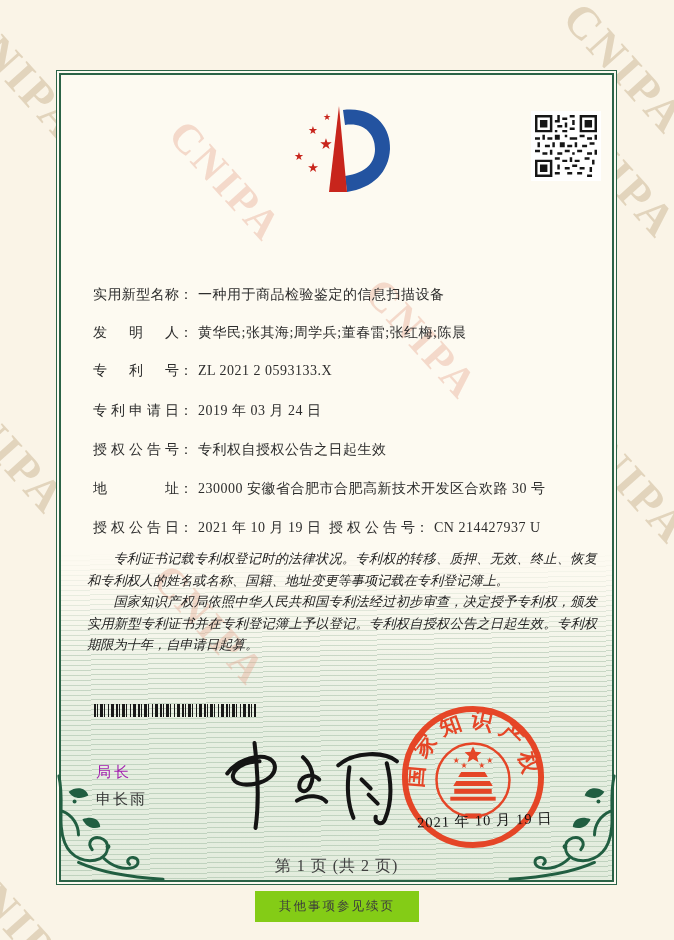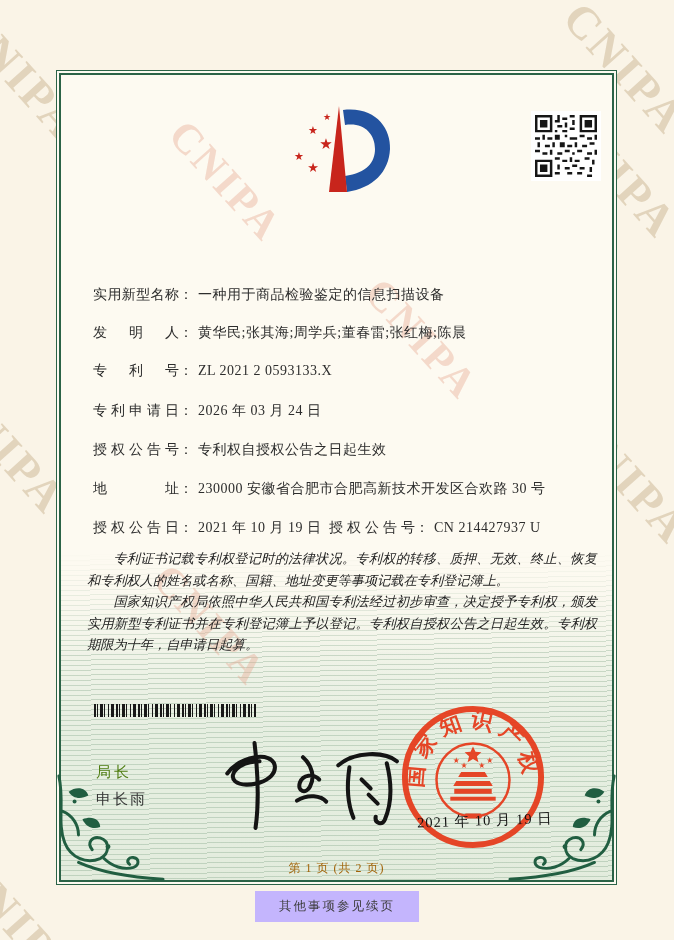--- a/index.html
+++ b/index.html
@@ -48,31 +48,31 @@
   
   .paras{position:absolute;left:30px;top:477px;width:510px;z-index:4;
          font-size:13.2px;line-height:21.5px;color:#222;font-style:italic;}
   .paras p{margin:0;text-indent:2em;text-align:justify;}
 
   
   .barcode{position:absolute;left:37px;top:633px;width:162px;height:13px;z-index:4;
     background:repeating-linear-gradient(90deg,#191919 0 2px,transparent 2px 3px,#191919 3px 4px,
       transparent 4px 6px,#191919 6px 9px,transparent 9px 10px,#191919 10px 11px,transparent 11px 14px,
       #191919 14px 15px,transparent 15px 17px,#191919 17px 20px,transparent 20px 22px);}
-  .sig-title{position:absolute;left:39px;top:692px;font-size:15px;letter-spacing:3px;color:#4d7c0f;z-index:4;}
+  .sig-title{position:absolute;left:39px;top:692px;font-size:15px;letter-spacing:3px;color:#a21caf;z-index:4;}
   .sig-name{position:absolute;left:39px;top:719px;font-size:15px;letter-spacing:2px;color:#333;z-index:4;}
   .sig-hand{position:absolute;left:142px;top:666px;width:212px;height:96px;z-index:4;}
   .seal{position:absolute;left:342px;top:632px;width:148px;height:148px;z-index:3;opacity:0.93;}
   .seal-date{position:absolute;left:360px;top:740px;width:150px;font-size:14.5px;color:#111;
              letter-spacing:1px;transform:rotate(-2deg);z-index:4;}
 
-  .page-num{position:absolute;left:0;right:0;bottom:7px;text-align:center;font-size:12px;
-            letter-spacing:1px;color:#a16207;z-index:4;}
+  .page-num{position:absolute;left:0;right:0;bottom:7px;text-align:center;font-size:16px;
+            letter-spacing:1px;color:#404040;z-index:4;}
   .note{position:absolute;left:50%;top:891px;transform:translateX(-50%);
-        background:#c4b5fd;padding:7px 24px;font-size:12.5px;letter-spacing:2px;color:#3c3c3c;z-index:4;}
+        background:#84cc16;padding:7px 24px;font-size:12.5px;letter-spacing:2px;color:#3c3c3c;z-index:4;}
 </style>
 </head>
 <body>
 
 <div class="page">
 
   <span class="wm outer" style="left:-14px;top:-2px;">CNIPA</span>
   <span class="wm outer" style="left:592px;top:-8px;">CNIPA</span>
   <span class="wm outer" style="left:583px;top:96px;">CNIPA</span>
   <span class="wm outer" style="left:-28px;top:372px;">CNIPA</span>
@@ -142,21 +142,21 @@
       <div class="frow" style="top:214px;">
         <span class="flabel">实用新型名称</span><span>：</span><span class="fvalue">一种用于商品检验鉴定的信息扫描设备</span>
       </div>
       <div class="frow" style="top:252px;">
         <span class="flabel">发明人</span><span>：</span><span class="fvalue">黄华民;张其海;周学兵;董春雷;张红梅;陈晨</span>
       </div>
       <div class="frow" style="top:290px;">
         <span class="flabel">专利号</span><span>：</span><span class="fvalue">ZL 2021 2 0593133.X</span>
       </div>
       <div class="frow" style="top:330px;">
-        <span class="flabel">专利申请日</span><span>：</span><span class="fvalue">2026 年 03 月 24 日</span>
+        <span class="flabel">专利申请日</span><span>：</span><span class="fvalue">2019 年 03 月 24 日</span>
       </div>
       <div class="frow" style="top:369px;">
         <span class="flabel">授权公告号</span><span>：</span><span class="fvalue">专利权自授权公告之日起生效</span>
       </div>
       <div class="frow" style="top:408px;">
         <span class="flabel">地址</span><span>：</span><span class="fvalue">230000 安徽省合肥市合肥高新技术开发区合欢路 30 号</span>
       </div>
       <div class="frow" style="top:447px;">
         <span class="flabel">授权公告日</span><span>：</span><span class="fvalue">2021 年 10 月 19 日</span>
         <span class="pair2">

